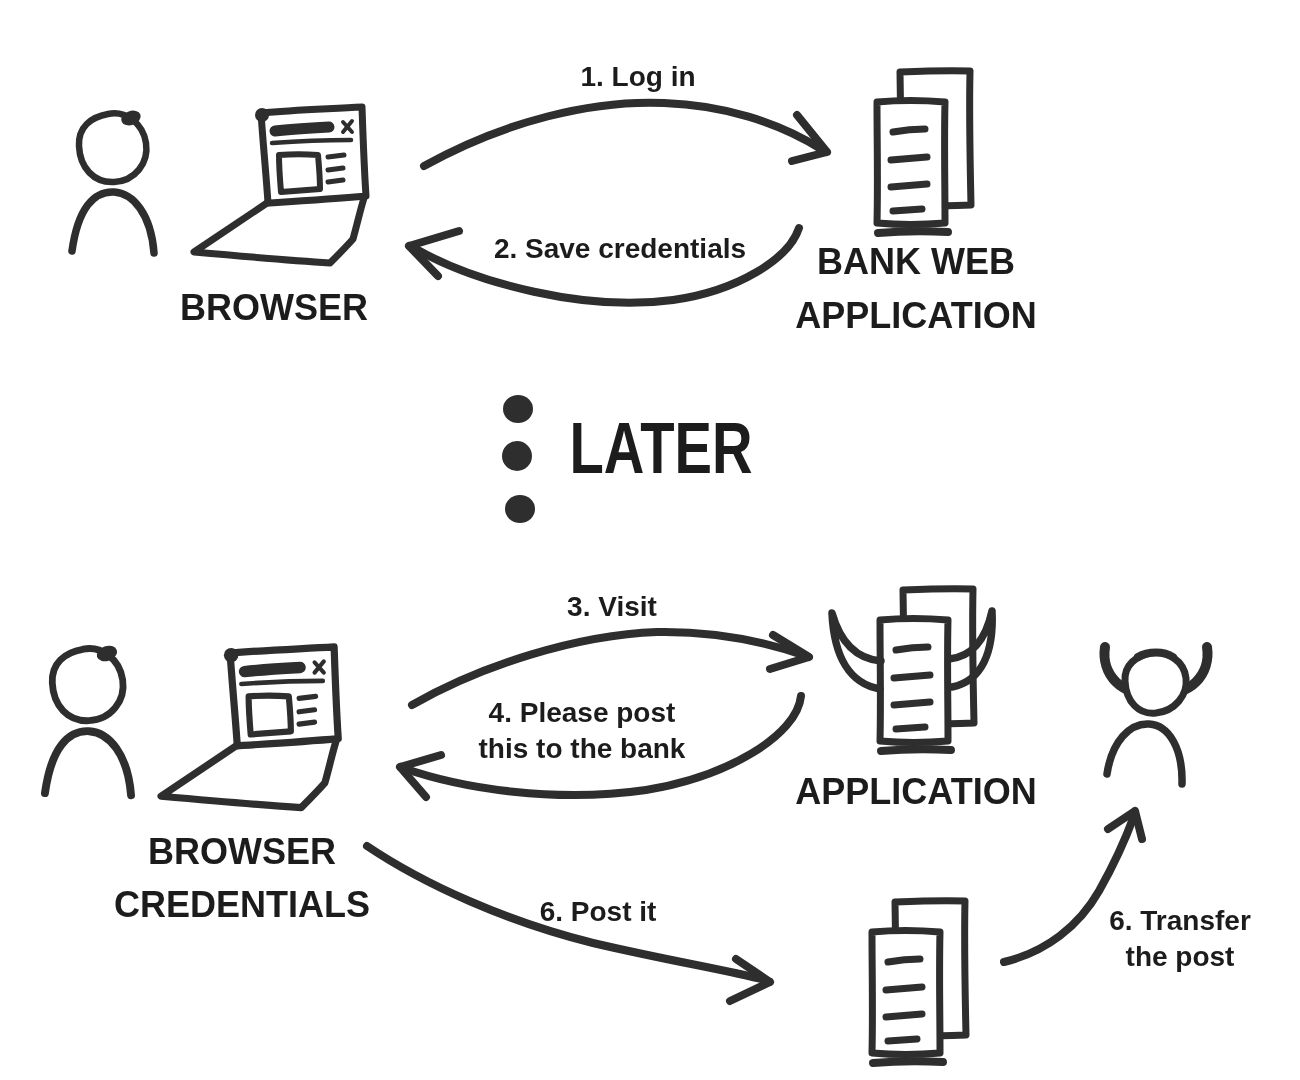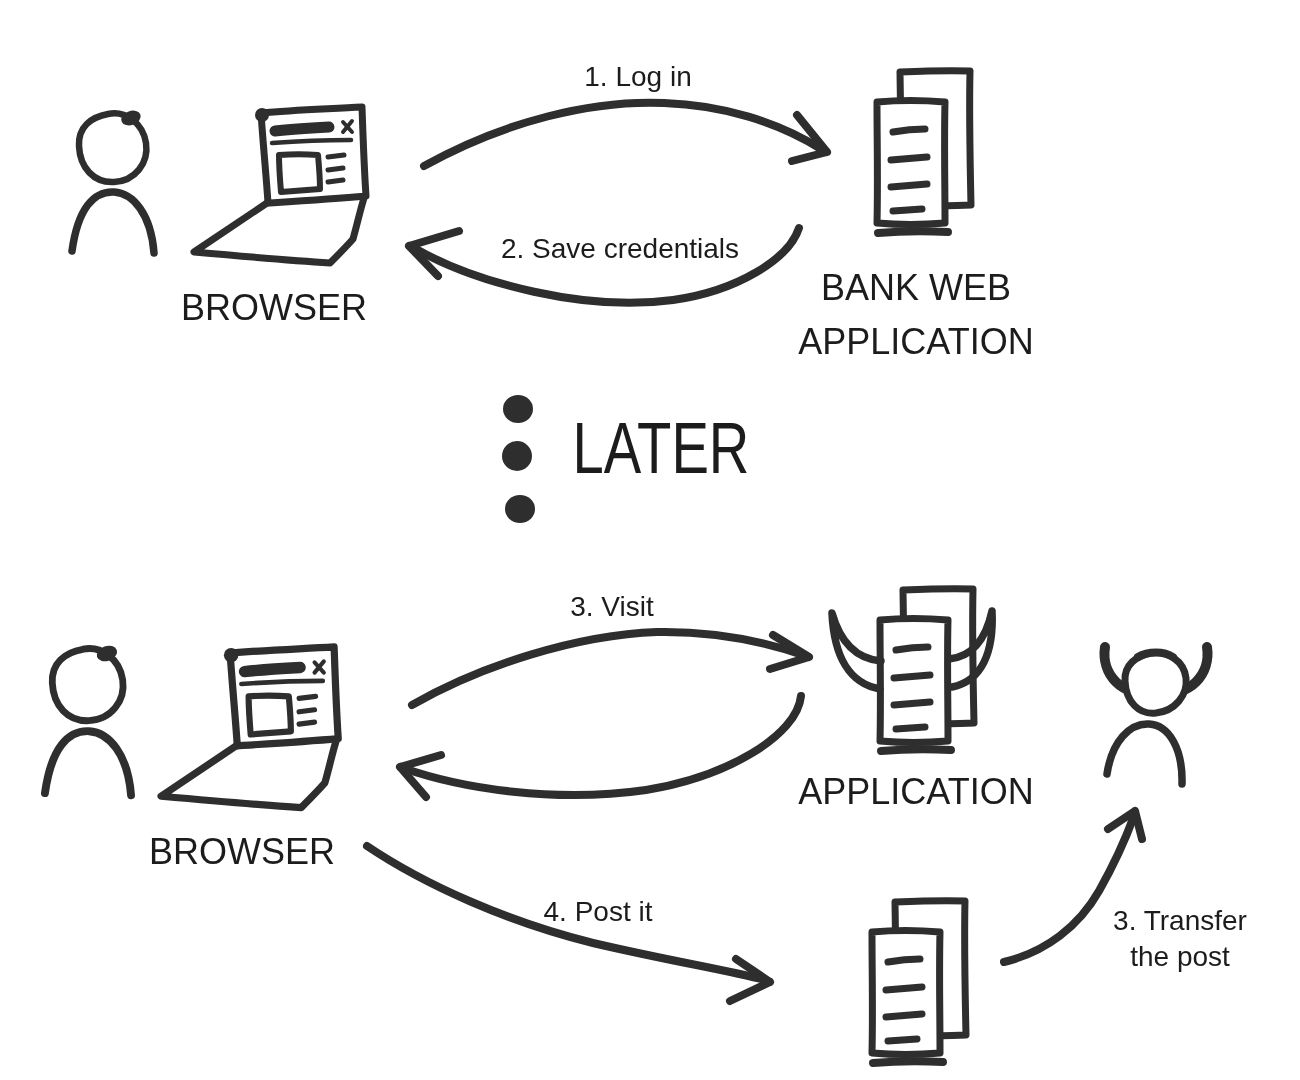--- a/index.html
+++ b/index.html
@@ -1,21 +1,21 @@
 <!DOCTYPE html>
 <html><head>
 <meta charset="utf-8">
 <style>
 html,body{margin:0;padding:0;background:#fff;}
 #canvas{position:relative;width:1300px;height:1080px;background:#ffffff;overflow:hidden;font-family:"Liberation Sans",sans-serif;}
 #canvas svg{position:absolute;left:0;top:0;}
 .ink{stroke:#2e2e2e;stroke-linecap:round;stroke-linejoin:round;fill:none;}
 .fillw{fill:#ffffff;}
 .solid{fill:#2e2e2e;stroke:none;}
-.lbl{position:absolute;font-weight:normal;color:#1c1c1c;text-align:center;transform:translateX(-50%);white-space:nowrap;line-height:1.5;}
+.lbl{position:absolute;font-weight:bold;color:#1c1c1c;text-align:center;transform:translateX(-50%);white-space:nowrap;line-height:1.5;}
 .node{font-size:36px;}
 .cap{font-size:28px;line-height:1.3;}
 .one{line-height:1;}
 #later{font-size:72px;line-height:1;}
 #later .sx{display:inline-block;transform:scaleX(0.78);transform-origin:center;}
 </style>
 </head>
 <body>
 
 <div id="canvas">
@@ -91,34 +91,39 @@
     <path class="ink" stroke-width="8" d="M 367 846 C 425 885 508 922 593 943 C 670 961 727 970 765 980"></path>
     <path class="ink" stroke-width="8" d="M 770 982 L 736 959 M 770 982 L 730 1001"></path>
   </g>
   <g>
     <path class="ink" stroke-width="8" d="M 1004 962 C 1046 952 1079 926 1099 891 C 1116 861 1127 835 1134 816"></path>
     <path class="ink" stroke-width="8" d="M 1135 811 L 1108 829 M 1135 811 L 1142 839"></path>
   </g>
 </svg>
 
 <div class="lbl node one" style="left:274px;top:290px">BROWSER</div>
-<div class="lbl node" style="left:916px;top:261px;line-height:1.5">
+<div class="lbl node" style="left:916px;top:235px;line-height:1.5">
   <div>BANK WEB</div>
   <div>APPLICATION</div>
 </div>
 <div class="lbl cap one" style="left:638px;top:63px">1. Log in</div>
 <div class="lbl cap one" style="left:620px;top:235px">2. Save credentials</div>
 
 <div class="lbl" id="later" style="left:661px;top:412px"><span class="sx">LATER</span></div>
 
 <div class="lbl node" style="left:242px;top:826px;line-height:1.46">
   <div>BROWSER</div>
+  <div>CREDENTIALS</div>
 </div>
 <div class="lbl node" style="left:916px;top:765px;line-height:1.5">
   <div>APPLICATION</div>
 </div>
 <div class="lbl cap one" style="left:612px;top:593px">3. Visit</div>
-<div class="lbl cap one" style="left:598px;top:898px">4. Post it</div>
+<div class="lbl cap" style="left:582px;top:695px">
+  <div>4. Please post</div>
+  <div>this to the bank</div>
+</div>
+<div class="lbl cap one" style="left:598px;top:898px">6. Post it</div>
 <div class="lbl cap" style="left:1180px;top:903px">
-  <div>3. Transfer</div>
+  <div>6. Transfer</div>
   <div>the post</div>
 </div>
 </div>
 
 </body></html>

